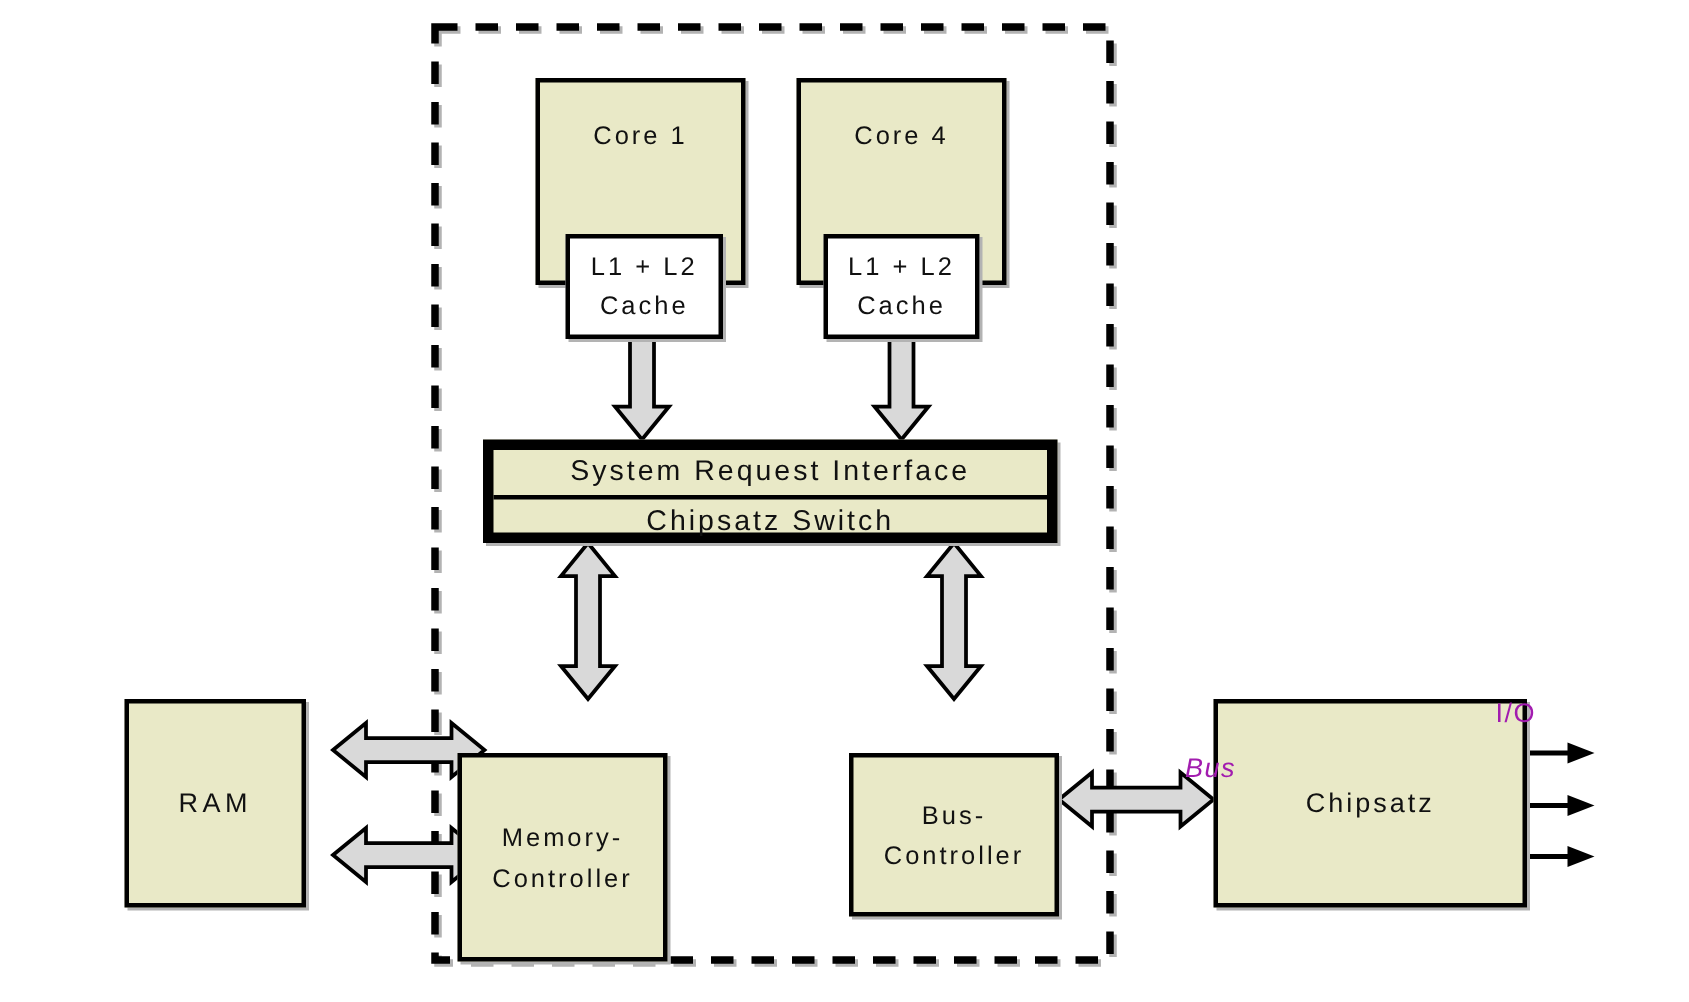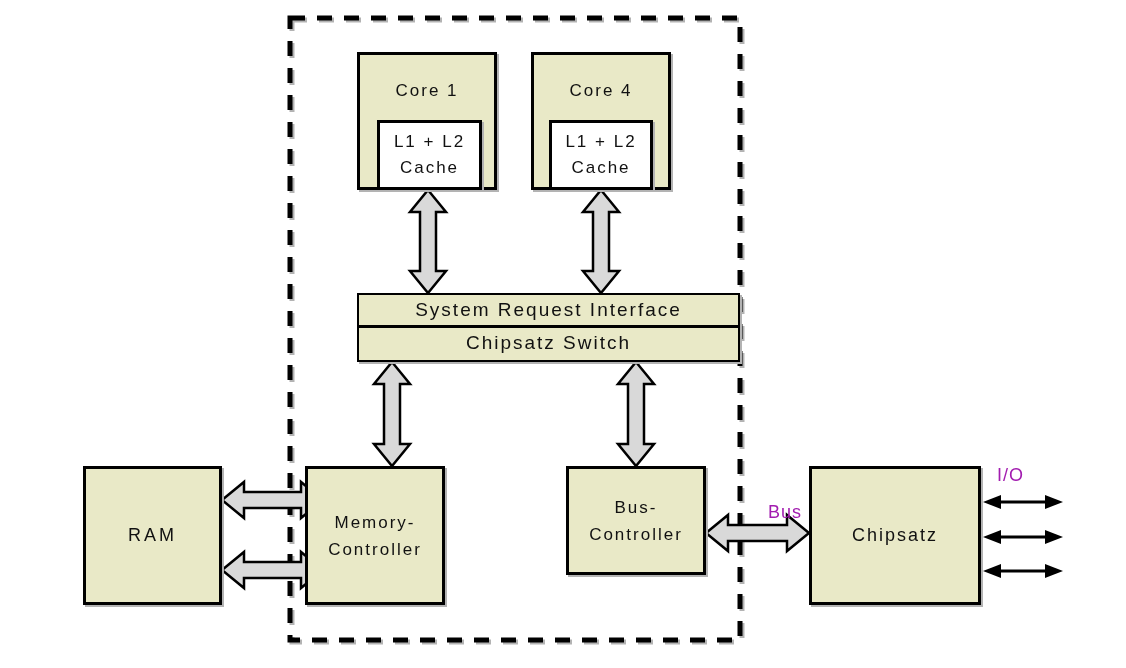--- a/index.html
+++ b/index.html
@@ -32,40 +32,39 @@
     box-shadow: 2px 2px 0 #b3b3b3;
     display: flex;
     align-items: center;
     justify-content: center;
     text-align: center;
     font-size: 17px;
     letter-spacing: 2px;
     line-height: 27px;
   }
   .box.white { background: #ffffff; }
-  .box.col { flex-direction: column; }
+  .box.col { flex-direction: column; margin-top: 36px; }
   .box.top-label { align-items: flex-start; padding-top: 22px; }
 
   .core1   { left: 357px; top: 52px;  width: 140px; height: 138px; }
   .core2   { left: 531px; top: 52px;  width: 140px; height: 138px; }
   .cache1  { left: 377px; top: 120px; width: 105px; height: 70px; line-height: 26px; }
   .cache2  { left: 549px; top: 120px; width: 104px; height: 70px; line-height: 26px; }
-  .ram     { left: 83px;  top: 466px; width: 139px; height: 139px; font-size: 18px; letter-spacing: 3px; }
+  .ram     { left: 83px;  top: 466px; width: 121px; height: 139px; font-size: 18px; letter-spacing: 3px; }
   .mc      { left: 305px; top: 466px; width: 140px; height: 139px; }
   .bc      { left: 566px; top: 466px; width: 140px; height: 109px; }
-  .chipset { left: 809px; top: 466px; width: 172px; height: 139px; font-size: 18px; }
+  .chipset { left: 809px; top: 466px; width: 209px; height: 139px; font-size: 18px; }
 
   .bars {
     position: absolute;
     left: 322px; top: 293px; width: 383px; height: 69px;
     box-sizing: border-box;
     background: #e9e9c7;
-    border: 2px solid #000000;
+    border: 7px solid #000000;
     box-shadow: 2px 2px 0 #b3b3b3;
-    margin-left: 35px;
   }
   .bar-row {
     height: 30px;
     display: flex;
     align-items: center;
     justify-content: center;
     font-size: 19px;
     letter-spacing: 2px;
   }
   .bar-row.second {
@@ -74,21 +73,21 @@
     border-top: 3px solid #000;
   }
 
   .float-label {
     position: absolute;
     font-size: 18px;
     letter-spacing: 1px;
     color: #a21caf;
     white-space: nowrap;
   }
-  .bus-label { left: 768px; top: 502px; }
+  .bus-label { left: 790px; top: 502px; font-style: italic; }
   .io-label  { left: 997px; top: 465px; }
 </style>
 </head>
 <body>
 
 <div class="canvas">
 
   <svg class="layer" viewBox="0 0 1126 668" xmlns="http://www.w3.org/2000/svg">
 
     <g>

